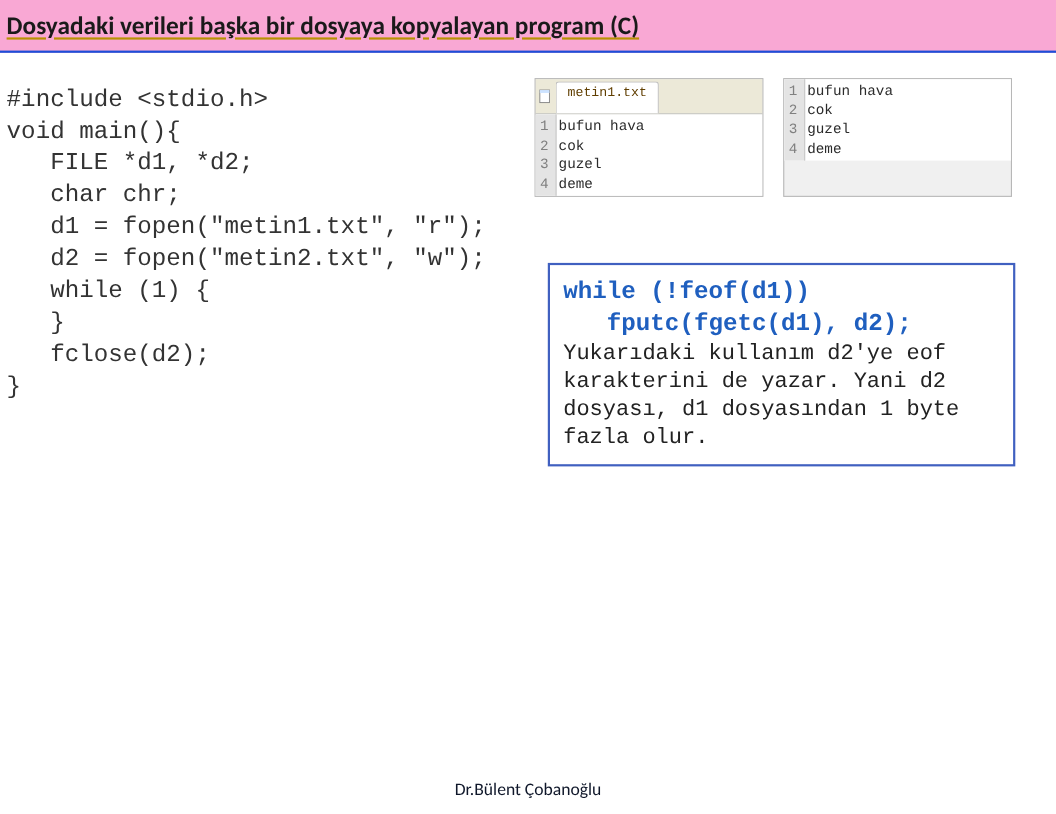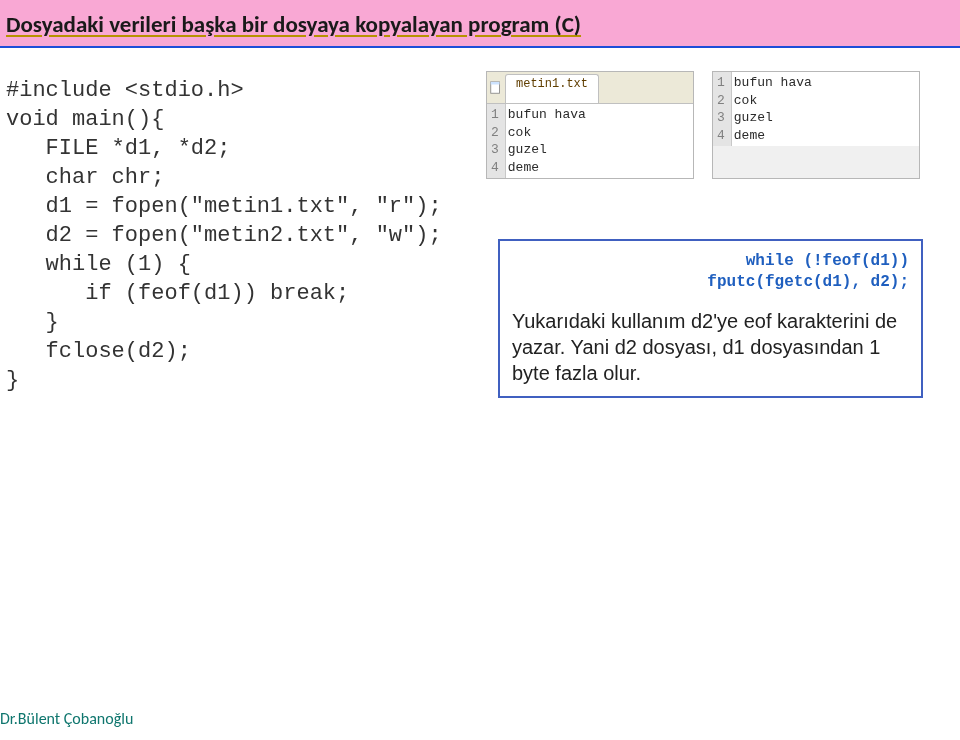--- a/index.html
+++ b/index.html
@@ -104,41 +104,40 @@
   .note-box {
     border: 2px solid #4060c0;
     background: #fff;
     padding: 10px 12px 10px 12px;
     width: 425px;
     margin-left: 12px;
     margin-top: 30px;
   }
   .note-box .code-line {
     font-family: "Courier New", monospace;
-    font-size: 16px;
+    font-size: 22px;
     font-weight: 700;
     color: #1f5fbf;
     line-height: 1.32;
     white-space: pre;
-    text-align: right;
   }
   .note-text {
-    font-family: Liberation Sans, sans-serif;
+    font-family: Liberation Mono, monospace;
     font-size: 20px;
     color: #222;
-    margin-top: 16px;
     line-height: 1.28;
   }
   .footer {
     position: absolute;
     bottom: 12px;
     left: 0;
     right: 0;
+    text-align: center;
     font-size: 16px;
-    color: #0f766e;
+    color: #0f172a;
     font-family: Calibri, Arial, sans-serif;
   }
   .file-icon {
     width:14px; height:14px;
   }
 </style>
 </head>
 <body>
 
 <div class="title-bar">
@@ -148,21 +147,20 @@
 <div class="main">
 
   <div class="code-col">
     <pre>#include &lt;stdio.h&gt;</pre>
     <pre>void main(){</pre>
     <pre>   FILE *d1, *d2;</pre>
     <pre>   char chr;</pre>
     <pre>   d1 = fopen("metin1.txt", "r");</pre>
     <pre>   d2 = fopen("metin2.txt", "w");</pre>
     <pre>   while (1) {</pre>
-    <pre>      if (feof(d1)) break;</pre>
     <pre>   }</pre>
     <pre>   fclose(d2);</pre>
     <pre>}</pre>
   </div>
 
   <div class="right-col">
 
     <div class="editors">
 
       <div class="editor">

